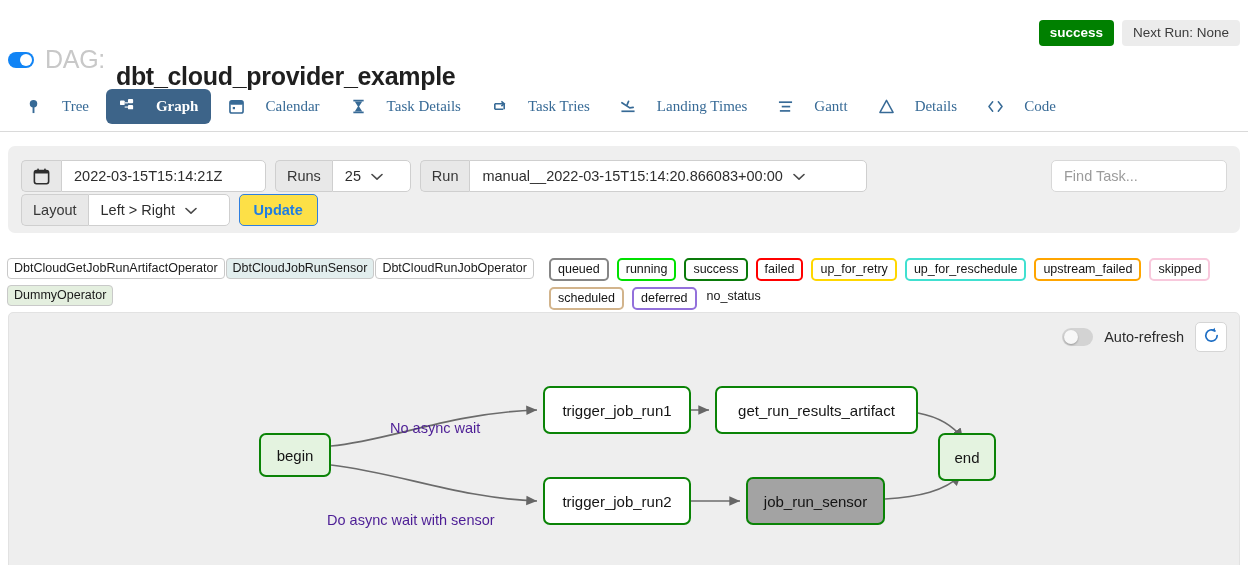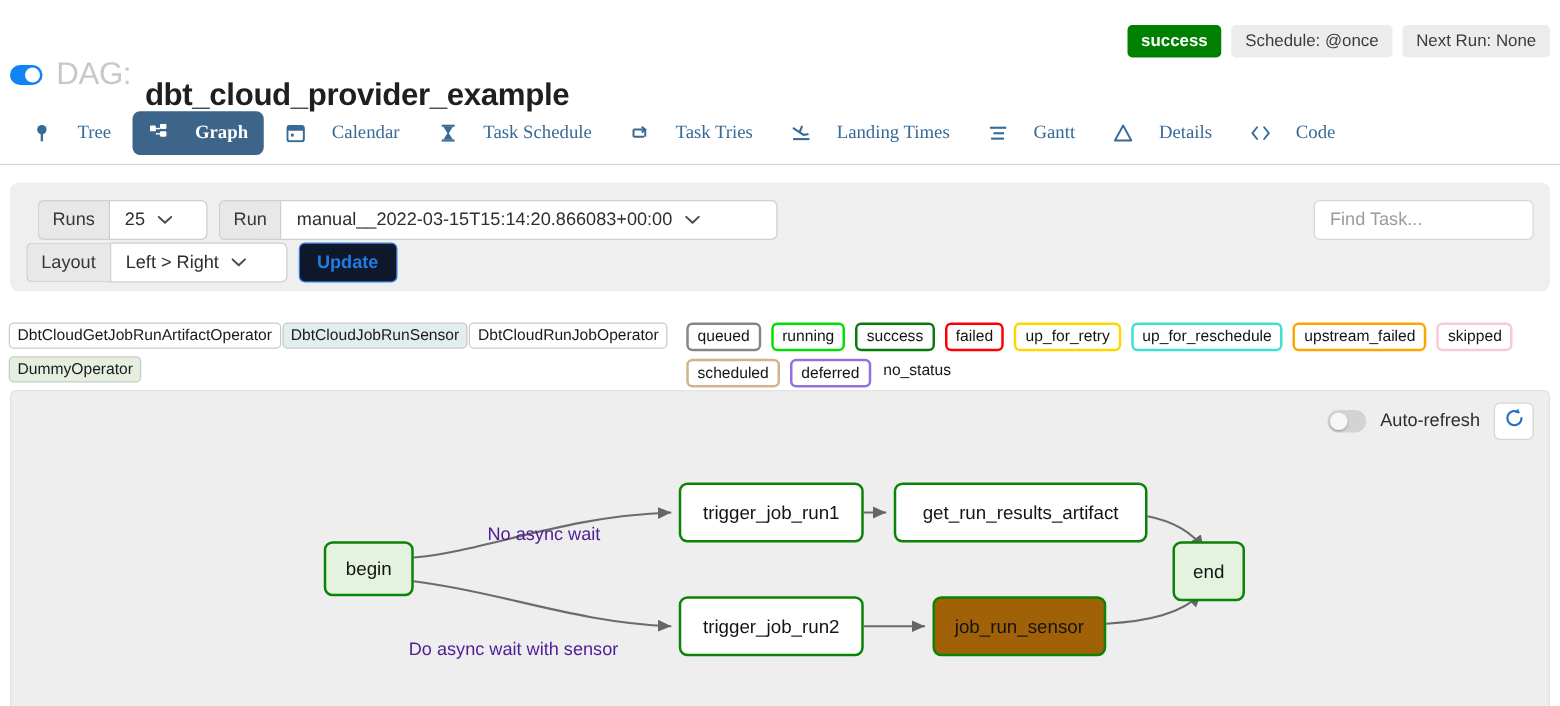--- a/index.html
+++ b/index.html
@@ -93,21 +93,21 @@
   }
   .ig-select {
     background: #ffffff; border: 1px solid #cfcfcf; border-radius: 0 5px 5px 0;
     display: flex; align-items: center; justify-content: flex-start; gap: 10px;
     padding: 0 9px 0 12px; font-size: 14.5px; color: #2e2e2e; height: 32px; cursor: pointer;
   }
   .chev { display: block; }
   .gap { width: 9px; }
   .btn-update {
     margin-left: 9px; height: 32px; display: flex; align-items: center; padding: 0 14px;
-    border: 1px solid #2f7fe0; border-radius: 5px; background: #0f172a;
+    border: 1px solid #2f7fe0; border-radius: 5px; background: #fde047;
     color: #1f7de4; font-size: 14.5px; font-weight: bold; cursor: pointer;
   }
   .find-task {
     position: absolute; right: 13px; top: 14px; width: 176px; height: 32px;
     background: #fff; border: 1px solid #d8d8d8; border-radius: 5px;
     display: flex; align-items: center; padding: 0 12px; font-size: 14.5px; color: #9b9b9b;
   }
 
   
   .legend {
@@ -169,21 +169,20 @@
 <body>
 
 <div class="header">
   <div class="dag-title-wrap">
     <div class="toggle-pause"></div>
     <span class="dag-label">DAG:</span>
     <span class="dag-name">dbt_cloud_provider_example</span>
   </div>
   <div class="header-badges">
     <span class="badge state-success">success</span>
-    <span class="badge">Schedule: @once</span>
     <span class="badge">Next Run: None</span>
   </div>
 </div>
 
 <div class="tabbar">
   <div class="tabs">
 
     <div class="tab">
       <span class="ico">
         <svg width="15" height="15" viewBox="0 0 16 16">
@@ -219,21 +218,21 @@
     </div>
 
     <div class="tab">
       <span class="ico">
         <svg width="15" height="15" viewBox="0 0 16 16">
           <rect x="2.5" y="0.8" width="11" height="1.8" fill="#376a96"></rect>
           <rect x="2.5" y="13.4" width="11" height="1.8" fill="#376a96"></rect>
           <path d="M4 2.6 L12 2.6 L8.6 8 L12 13.4 L4 13.4 L7.4 8 Z" fill="#376a96"></path>
         </svg>
       </span>
-      <span>Task Schedule</span>
+      <span>Task Details</span>
     </div>
 
     <div class="tab">
       <span class="ico">
         <svg width="15" height="15" viewBox="0 0 16 16">
           <path d="M3 5 L12 5 M3 11 L12 11" stroke="#376a96" stroke-width="1.7" fill="none"></path>
           <path d="M3 5 L3 11 M13 5 L13 11" stroke="#376a96" stroke-width="1.7" fill="none"></path>
           <path d="M10 2.5 L13 5 L10 7.5" stroke="#376a96" stroke-width="1.7" fill="none"></path>
         </svg>
       </span>
@@ -299,20 +298,31 @@
           <rect x="2.6" y="5" width="8.8" height="9.6" rx="1" fill="none" stroke="#e8472a" stroke-width="1.8"></rect>
         </svg>
       </span>
     </div>
   </div>
 </div>
 
 <div class="filter-card">
 
   <div class="filter-row row1">
+    <div class="inputgroup">
+      <div class="ig-addon left">
+        <svg width="17" height="17" viewBox="0 0 16 16">
+          <rect x="1.3" y="2.5" width="13.4" height="12.3" rx="2" fill="none" stroke="#2e2e2e" stroke-width="1.5"></rect>
+          <rect x="1.3" y="2.5" width="13.4" height="2.6" rx="1.2" fill="#2e2e2e"></rect>
+          <rect x="4" y="0.6" width="1.5" height="3" fill="#2e2e2e"></rect>
+          <rect x="10.5" y="0.6" width="1.5" height="3" fill="#2e2e2e"></rect>
+        </svg>
+      </div>
+      <div class="ig-field" style="width:205px">2022-03-15T15:14:21Z</div>
+    </div>
 
     <div class="gap"></div>
 
     <div class="inputgroup">
       <div class="ig-addon left">Runs</div>
       <div class="ig-select" style="width:79px">
         <span>25</span>
         <span class="chev">
           <svg width="12" height="8" viewBox="0 0 12 8">
               <path d="M1 1.5 L6 6.2 L11 1.5" stroke="#4a4a4a" stroke-width="1.6" fill="none" stroke-linecap="round" stroke-linejoin="round"></path>
@@ -410,19 +420,19 @@
 
       <path d="M682 188 L731 188" stroke="#6b6b6b" stroke-width="1.7" fill="none" marker-end="url(#arrow)"></path>
 
       <path d="M876 186 C 910 184, 936 178, 952 162" stroke="#6b6b6b" stroke-width="1.7" fill="none" marker-end="url(#arrow)"></path>
     </svg>
 
     <div class="node" style="left:250px;top:120px;width:72px;height:44px;background:#e4f3e0">begin</div>
     <div class="node" style="left:534px;top:73px;width:148px;height:48px;background:#ffffff">trigger_job_run1</div>
     <div class="node" style="left:706px;top:73px;width:203px;height:48px;background:#ffffff">get_run_results_artifact</div>
     <div class="node" style="left:534px;top:164px;width:148px;height:48px;background:#ffffff">trigger_job_run2</div>
-    <div class="node" style="left:737px;top:164px;width:139px;height:48px;background:#a16207">job_run_sensor</div>
+    <div class="node" style="left:737px;top:164px;width:139px;height:48px;background:#a3a3a3">job_run_sensor</div>
     <div class="node" style="left:929px;top:120px;width:58px;height:48px;background:#e4f3e0">end</div>
 
     <div class="edge-label" style="left:381px;top:107px">No async wait</div>
     <div class="edge-label" style="left:318px;top:199px">Do async wait with sensor</div>
   </div>
 </div>
 
 </body></html>

